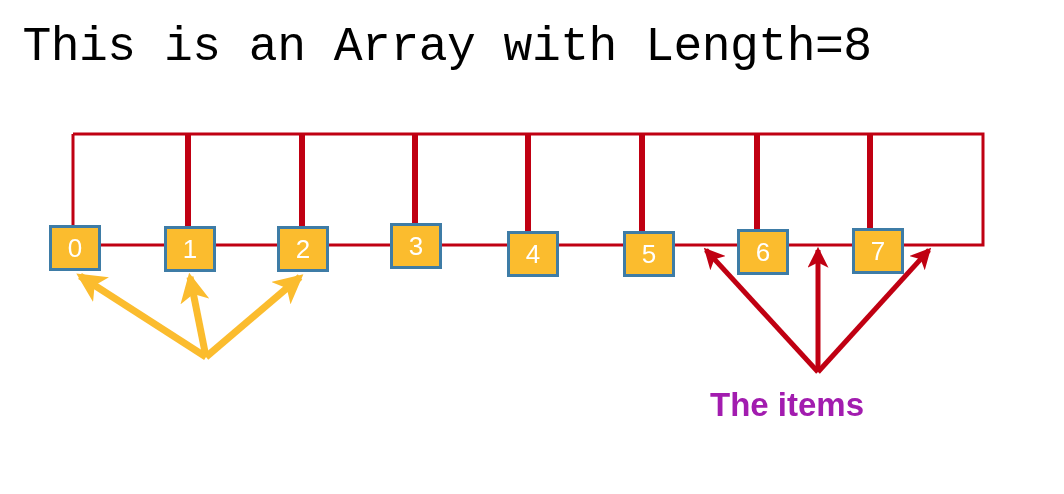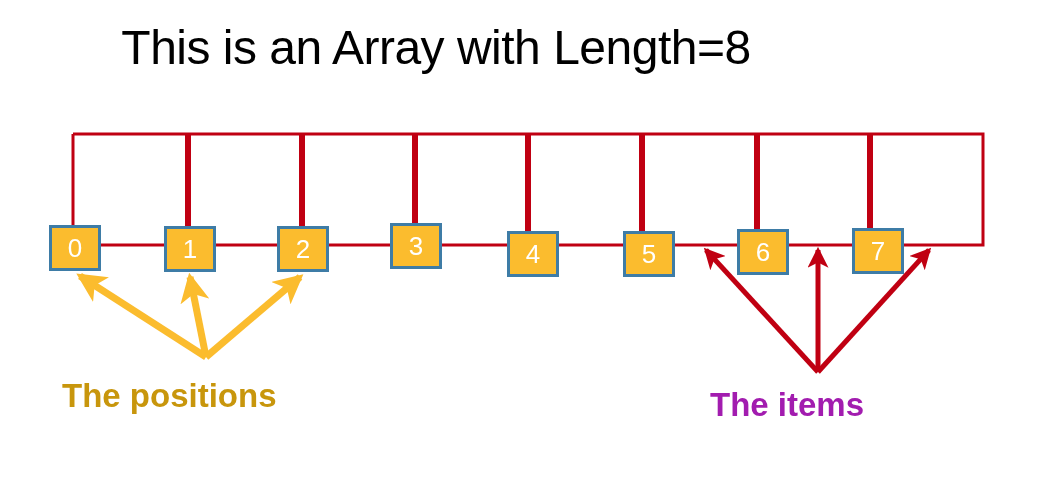--- a/index.html
+++ b/index.html
@@ -18,26 +18,27 @@
     width: 1064px;
     height: 494px;
     background: #ffffff;
   }
   #title {
     position: absolute;
     left: 0;
     top: 20px;
     width: 872px;
     text-align: center;
-    font-family: Liberation Sans, sans-serif;
+    font-family: Liberation Mono, monospace;
     font-size: 48px;
     font-weight: 400;
     color: #000000;
     letter-spacing: -0.5px;
     white-space: nowrap;
+    padding-left: 11px;
   }
   #diagram {
     position: absolute;
     left: 0;
     top: 0;
   }
   .cell-box {
     position: absolute;
     background: #FBBC2E;
     border: 3px solid #3E7CA6;
@@ -134,17 +135,16 @@
   <div class="cell-box" style="left:623px; top:231px; width:52px; height:46px;">
     <span class="cell-label">5</span>
   </div>
   <div class="cell-box" style="left:737px; top:229px; width:52px; height:46px;">
     <span class="cell-label">6</span>
   </div>
   <div class="cell-box" style="left:852px; top:228px; width:52px; height:46px;">
     <span class="cell-label">7</span>
   </div>
 
-  <div class="caption" id="caption-positions">The positions</div>
 
   <div class="caption" id="caption-items">The items</div>
 
 </div>
 
 </body></html>

